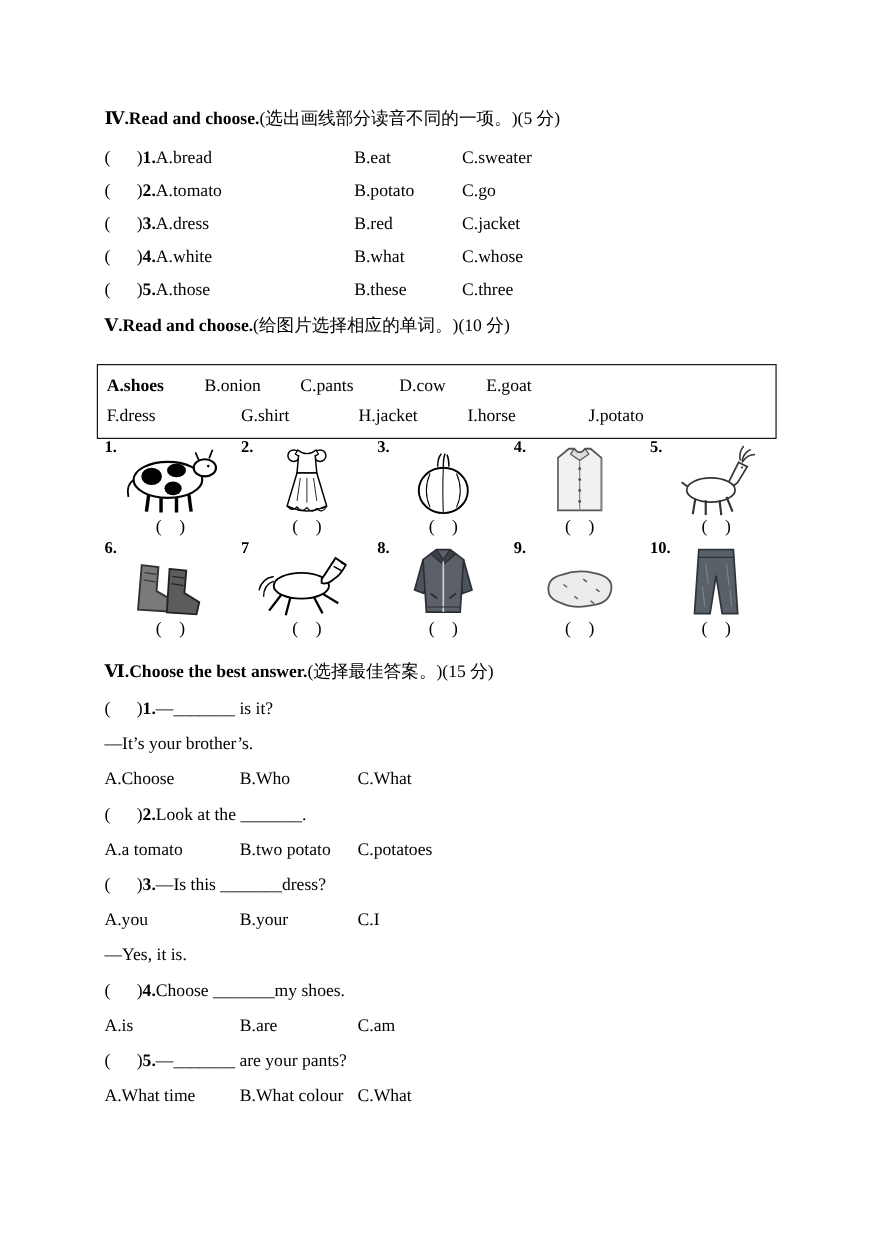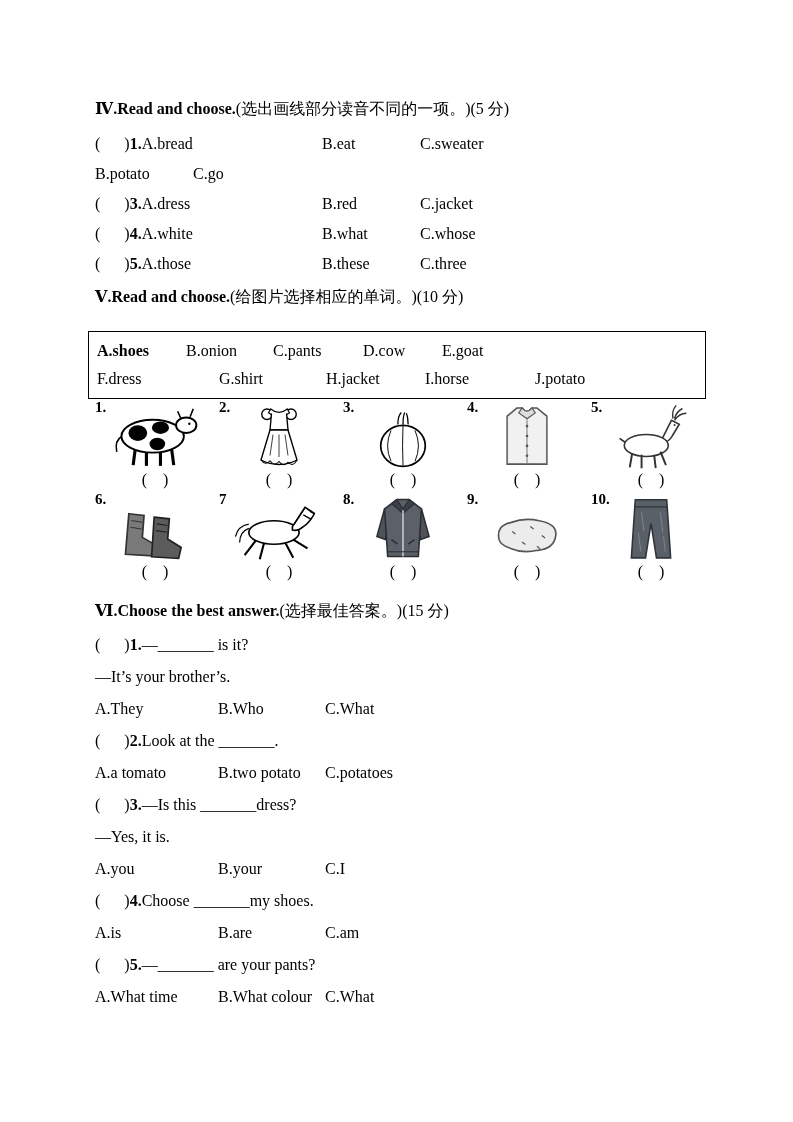--- a/index.html
+++ b/index.html
@@ -49,20 +49,21 @@
 
   <div class="heading" id="h4"><span class="bold">Ⅳ.</span><span class="bold">Read and choose.</span><span>(选出画线部分读音不同的一项。)(5 分)</span></div>
 
   <div class="row4">
     <span class="c1"><span>(      )</span><span class="bold">1.</span><span>A.</span><span>br</span><span class="u">ea</span><span>d</span></span>
     <span class="c2"><span>B.</span><span></span><span class="u">ea</span><span>t</span></span>
     <span class="c3"><span>C.</span><span>sw</span><span class="u">ea</span><span>ter</span></span>
   </div>
 
   <div class="row4">
+    <span class="c1"><span>(      )</span><span class="bold">2.</span><span>A.</span><span>tomat</span><span class="u">o</span><span></span></span>
     <span class="c2"><span>B.</span><span>potat</span><span class="u">o</span><span></span></span>
     <span class="c3"><span>C.</span><span>g</span><span class="u">o</span><span></span></span>
   </div>
 
   <div class="row4">
     <span class="c1"><span>(      )</span><span class="bold">3.</span><span>A.</span><span>dr</span><span class="u">e</span><span>ss</span></span>
     <span class="c2"><span>B.</span><span>r</span><span class="u">e</span><span>d</span></span>
     <span class="c3"><span>C.</span><span>jack</span><span class="u">e</span><span>t</span></span>
   </div>
 
@@ -239,28 +240,28 @@
       </span>
       <div class="paren">(    )</div>
     </div>
 
   </div>
 
   <div class="heading" id="h6"><span class="bold">Ⅵ.</span><span class="bold">Choose the best answer.</span><span>(选择最佳答案。)(15 分)</span></div>
 
   <div class="line6"><span>(      )</span><span class="bold">1.</span><span>—_______ is it?</span></div>
   <div class="line6"><span>—It’s your brother’s.</span></div>
-  <div class="line6 opts6"><span class="oa">A.They</span><span class="ob">B.Who</span><span class="oc">C.What</span></div>
+  <div class="line6 opts6"><span class="oa">A.Choose</span><span class="ob">B.Who</span><span class="oc">C.What</span></div>
 
   <div class="line6"><span>(      )</span><span class="bold">2.</span><span>Look at the _______.</span></div>
   <div class="line6 opts6"><span class="oa">A.a tomato</span><span class="ob">B.two potato</span><span class="oc">C.potatoes</span></div>
 
   <div class="line6"><span>(      )</span><span class="bold">3.</span><span>—Is this _______dress?</span></div>
+  <div class="line6 opts6"><span class="oa">A.you</span><span class="ob">B.your</span><span class="oc">C.I</span></div>
   <div class="line6"><span>—Yes, it is.</span></div>
-  <div class="line6 opts6"><span class="oa">A.you</span><span class="ob">B.your</span><span class="oc">C.I</span></div>
 
   <div class="line6"><span>(      )</span><span class="bold">4.</span><span>Choose _______my shoes.</span></div>
   <div class="line6 opts6"><span class="oa">A.is</span><span class="ob">B.are</span><span class="oc">C.am</span></div>
 
   <div class="line6"><span>(      )</span><span class="bold">5.</span><span>—_______ are your pants?</span></div>
   <div class="line6 opts6"><span class="oa">A.What time</span><span class="ob">B.What colour</span><span class="oc">C.What</span></div>
 
 </div>
 
 </body></html>

